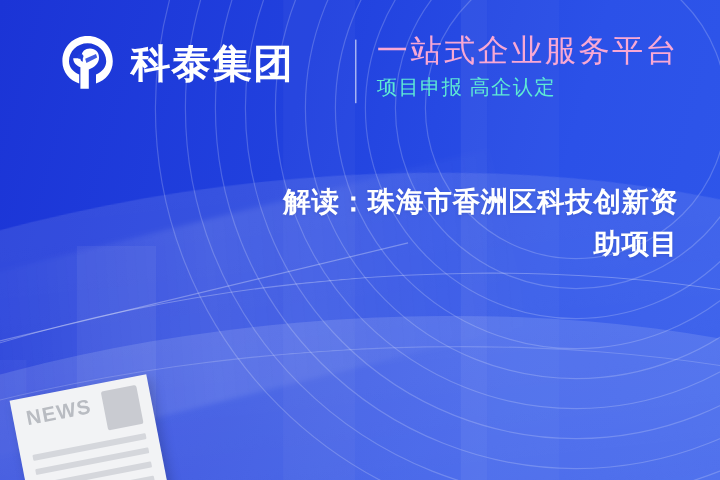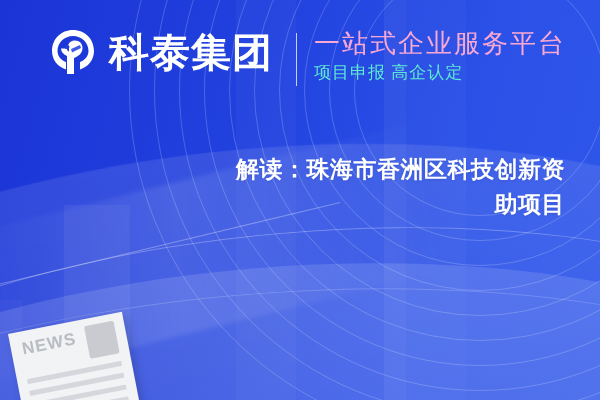--- a/index.html
+++ b/index.html
@@ -77,21 +77,21 @@
   }
 
   
   .header{position:absolute;left:0;top:0;width:600px;height:118px;}
   .logo-row{
     position:absolute;left:48px;top:27px;
     display:flex;align-items:center;gap:11px;
   }
   .logo-mark{width:50px;height:50px;display:block;}
   .brand-name{
-    color:#ffffff;font-size:40px;font-weight:bold;letter-spacing:1px;
+    color:#ffffff;font-size:33px;font-weight:bold;letter-spacing:1px;
     font-family:"DejaVu Sans","Liberation Sans",sans-serif;
     line-height:1;white-space:nowrap;
   }
   .divider{
     position:absolute;left:296px;top:33px;width:1px;height:53px;
     background:rgba(255,255,255,0.75);
   }
   .tagline{
     position:absolute;left:314px;top:28px;
   }

